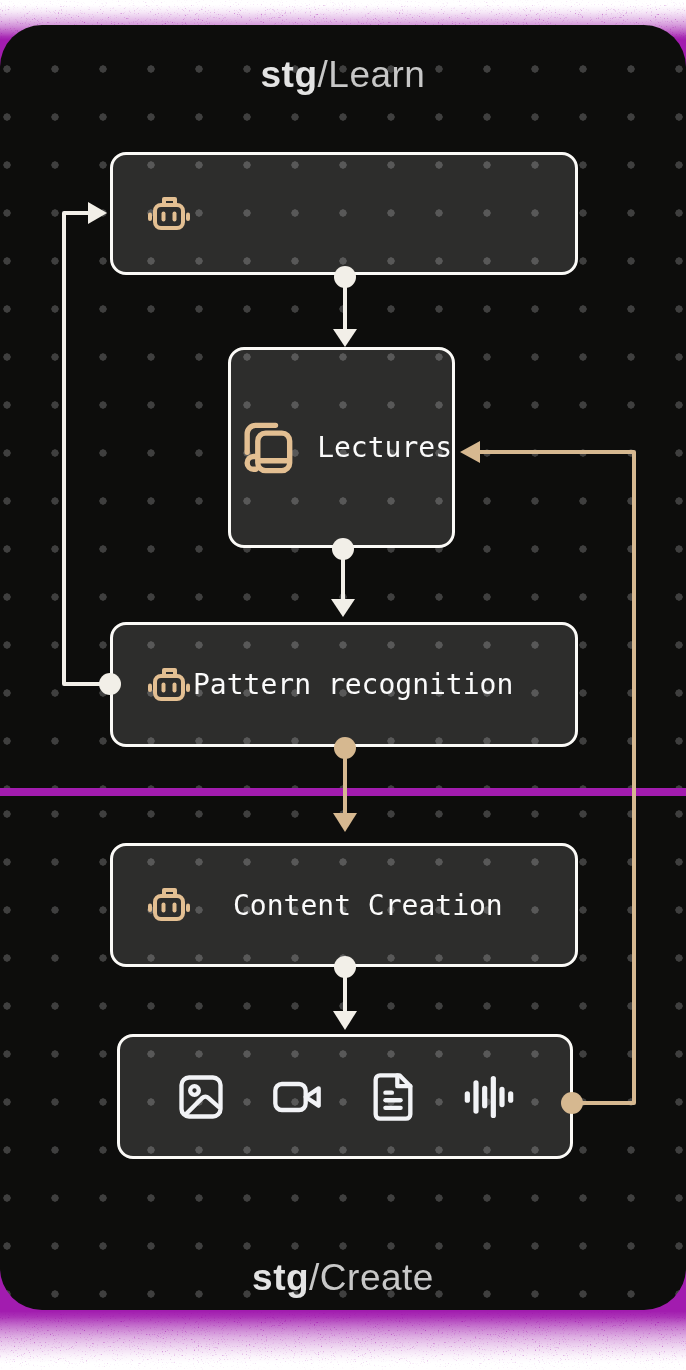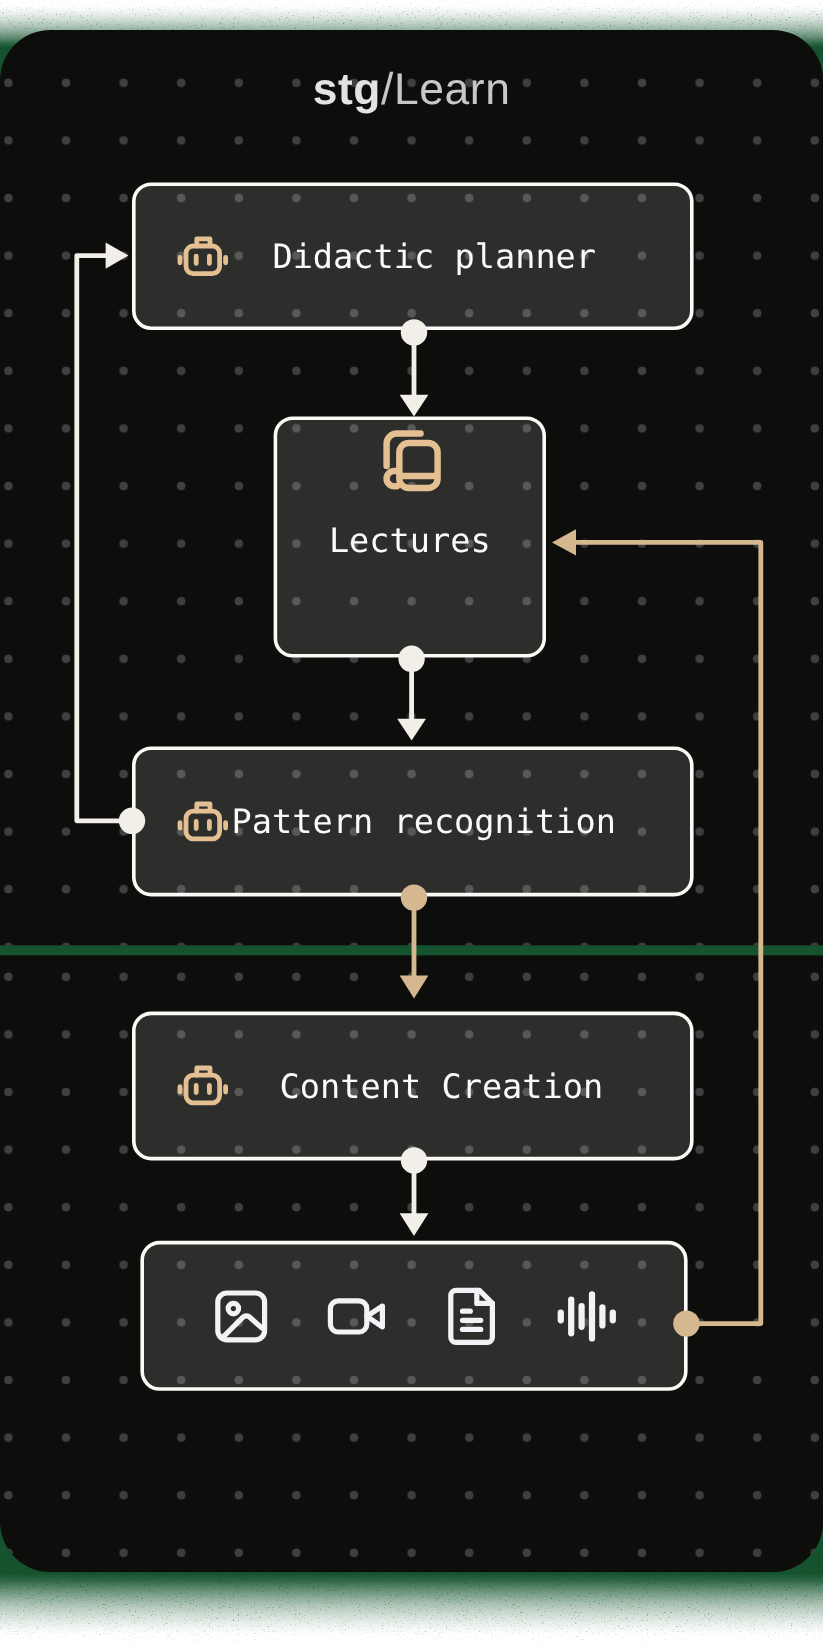--- a/index.html
+++ b/index.html
@@ -1,17 +1,17 @@
 <!DOCTYPE html>
 <html style="--section-bg: #0d0d0c; --dot-color: #3f3f3f; --node-fill: rgba(255,255,255,0.135); --node-border: #fbfaf7; --line-white: #f2efe8; --accent-tan: #d6b890; --accent-tan-bright: #e3bf92; --icon-white: #f2f3f6; --label-color: #fafafa; --title-bold: #e3e3e3; --title-light: #c7c7c7;"><head>
 <meta charset="utf-8">
 <style>
   html,body{margin:0;padding:0;background:#ffffff;}
   .canvas{
-    position:relative;width:686px;height:1370px;background:#14532d;
+    position:relative;width:686px;height:1370px;background:#a21caf;
     overflow:hidden;font-family:"Liberation Sans",sans-serif;
   }
   
   .edge-noise{position:absolute;left:0;right:0;pointer-events:none;}
   .edge-top{top:0;height:42px;
     background:linear-gradient(to bottom,rgba(255,255,255,.92),rgba(255,255,255,.45) 35%,rgba(255,255,255,0) 88%);}
   .edge-bottom{bottom:0;height:62px;
     background:linear-gradient(to top,rgba(255,255,255,.95),rgba(255,255,255,.5) 32%,rgba(255,255,255,0) 85%);}
   .edge-noise svg{position:absolute;inset:0;width:100%;height:100%;}
   .edge-top svg{-webkit-mask-image:linear-gradient(to bottom,#000 10%,transparent 95%);
@@ -31,21 +31,21 @@
   .title .t-light{font-weight:normal;color:var(--title-light);}
   .title-learn{top:53px;}
   .title-create{top:1256px;}
   
   .node{position:absolute;box-sizing:border-box;background:var(--node-fill);
     border:3px solid var(--node-border);border-radius:16px;display:flex;align-items:center;}
   .node-didactic{left:110px;top:152px;width:468px;height:123px;padding-left:32px;gap:34px;}
   .node-pattern {left:110px;top:622px;width:468px;height:125px;padding-left:32px;}
   .node-content {left:110px;top:843px;width:468px;height:124px;padding-left:32px;gap:40px;}
   .node-lectures{left:228px;top:347px;width:227px;height:201px;
-    flex-direction:column;justify-content:flex-start;gap:16px;}
+    flex-direction:row;justify-content:flex-end;gap:16px;}
   .node-outputs {left:117px;top:1034px;width:456px;height:125px;
     justify-content:center;gap:44px;}
   .node-label{color:var(--label-color);font-family:"DejaVu Sans Mono","Liberation Mono",monospace;
     font-size:28px;white-space:nowrap;}
   .icon{display:flex;align-items:center;justify-content:center;color:var(--accent-tan-bright);}
   .icon svg{display:block;}
   .out-icon{color:var(--icon-white);}
   
   .edges-svg{position:absolute;left:0;top:0;pointer-events:none;}
   .edge-line{fill:none;stroke-width:4;stroke-linejoin:round;}
@@ -80,33 +80,35 @@
         <rect width="100%" height="100%" filter="url(#grainF)"></rect>
       </svg>
   </div>
 
   <div class="section section-learn"></div>
   <div class="section section-create"></div>
 
   <div class="title title-learn">
     <span class="t-bold">stg</span><span class="t-light">/Learn</span>
   </div>
+  <div class="title title-create">
+    <span class="t-bold">stg</span><span class="t-light">/Create</span>
+  </div>
 
   <div class="node node-didactic">
     <span class="icon">
       <svg width="48" height="48" viewBox="0 0 48 48" fill="none" stroke="currentColor" stroke-width="4" stroke-linecap="round" stroke-linejoin="round">
         <path d="M19 15 V9 H30 V13"></path>
           <rect x="10" y="15" width="28" height="23" rx="6"></rect>
         <path d="M18.5 23.5v6"></path>
           <path d="M29.5 23.5v6"></path>
           <path d="M5 24.5v4.5"></path>
           <path d="M43 24.5v4.5"></path>
       </svg>
     </span>
-    <span class="node-label">Didactic planner</span>
   </div>
 
   <div class="node node-lectures">
     <span class="icon">
       <svg width="68" height="68" viewBox="0 0 48 48" fill="none" stroke="currentColor" stroke-width="3.8" stroke-linecap="round" stroke-linejoin="round">
         <path d="M30 8 H16 a6 6 0 0 0 -6 6 v13"></path>
         <path d="M16 30 h-1.5 a4.5 4.5 0 1 0 0 9 H16"></path>
         <rect x="17.5" y="13.5" width="22.5" height="26.5" rx="5.5"></rect>
         <path d="M18.5 33 H39"></path>
       </svg>

